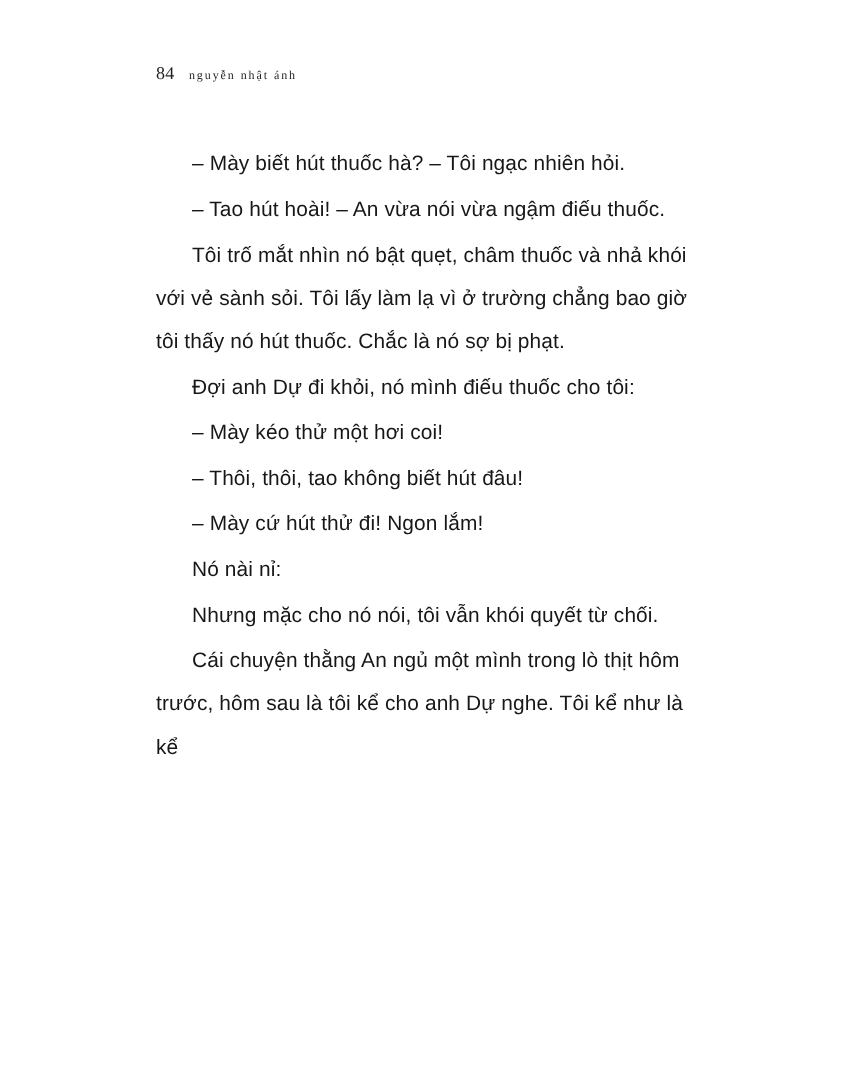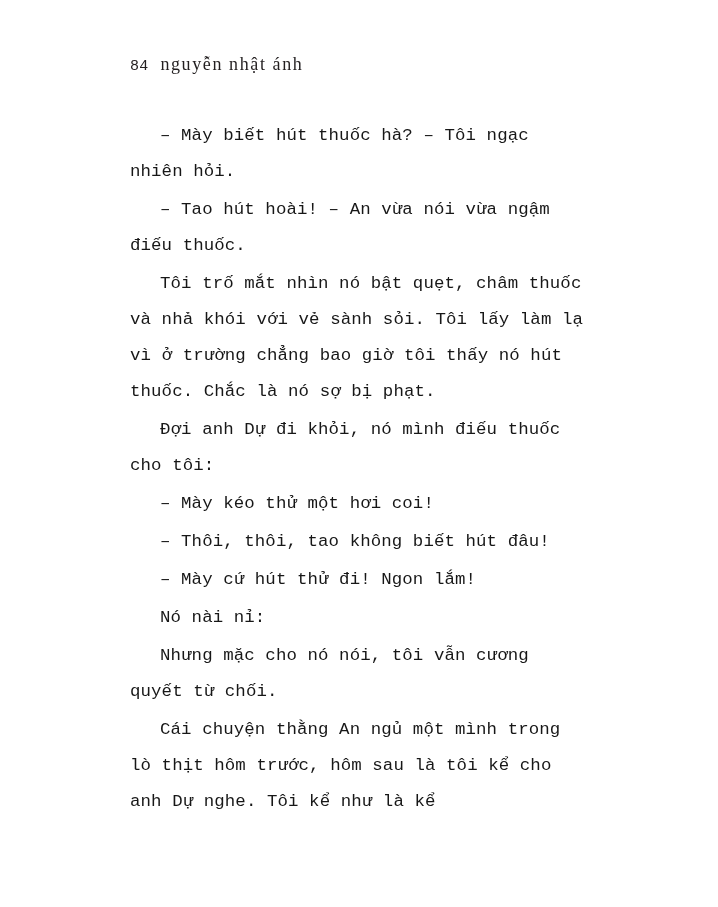--- a/index.html
+++ b/index.html
@@ -22,40 +22,40 @@
   }
   .running-head {
     position: absolute;
     top: 54px;
     left: 130px;
     display: flex;
     align-items: baseline;
     gap: 12px;
   }
   .folio {
-    font-family: Liberation Mono, monospace;
+    font-family: Liberation Serif, serif;
     font-size: 15px;
     color: #231f20;
     letter-spacing: 0.2px;
     text-align: center;
   }
   .author-name {
     font-family: "Liberation Serif", serif;
-    font-size: 18px;
+    font-size: 10px;
     color: #231f20;
     letter-spacing: 1.6px;
   }
   .body-text {
     position: absolute;
     top: 118px;
     left: 130px;
     width: 460px;
   }
   .para {
-    font-family: Liberation Mono, monospace;
+    font-family: Liberation Sans, sans-serif;
     font-size: 17.4px;
     line-height: 36px;
     color: #171717;
     margin: 0 0 2px 0;
     text-align: left;
     text-indent: 30px;
     letter-spacing: 0.1px;
   }
   .para.dialogue {
     text-indent: 30px;
@@ -73,17 +73,17 @@
 
   <div class="body-text">
     <p class="para dialogue">– Mày biết hút thuốc hà? – Tôi ngạc nhiên hỏi.</p>
     <p class="para dialogue">– Tao hút hoài! – An vừa nói vừa ngậm điếu thuốc.</p>
     <p class="para">Tôi trố mắt nhìn nó bật quẹt, châm thuốc và nhả khói với vẻ sành sỏi. Tôi lấy làm lạ vì ở trường chẳng bao giờ tôi thấy nó hút thuốc. Chắc là nó sợ bị phạt.</p>
     <p class="para">Đợi anh Dự đi khỏi, nó mình điếu thuốc cho tôi:</p>
     <p class="para dialogue">– Mày kéo thử một hơi coi!</p>
     <p class="para dialogue">– Thôi, thôi, tao không biết hút đâu!</p>
     <p class="para dialogue">– Mày cứ hút thử đi! Ngon lắm!</p>
     <p class="para">Nó nài nỉ:</p>
-    <p class="para">Nhưng mặc cho nó nói, tôi vẫn cương quyết từ chối.</p>
+    <p class="para">Nhưng mặc cho nó nói, tôi vẫn khói quyết từ chối.</p>
     <p class="para">Cái chuyện thằng An ngủ một mình trong lò thịt hôm trước, hôm sau là tôi kể cho anh Dự nghe. Tôi kể như là kể</p>
   </div>
 
 </div>
 
 </body></html>

